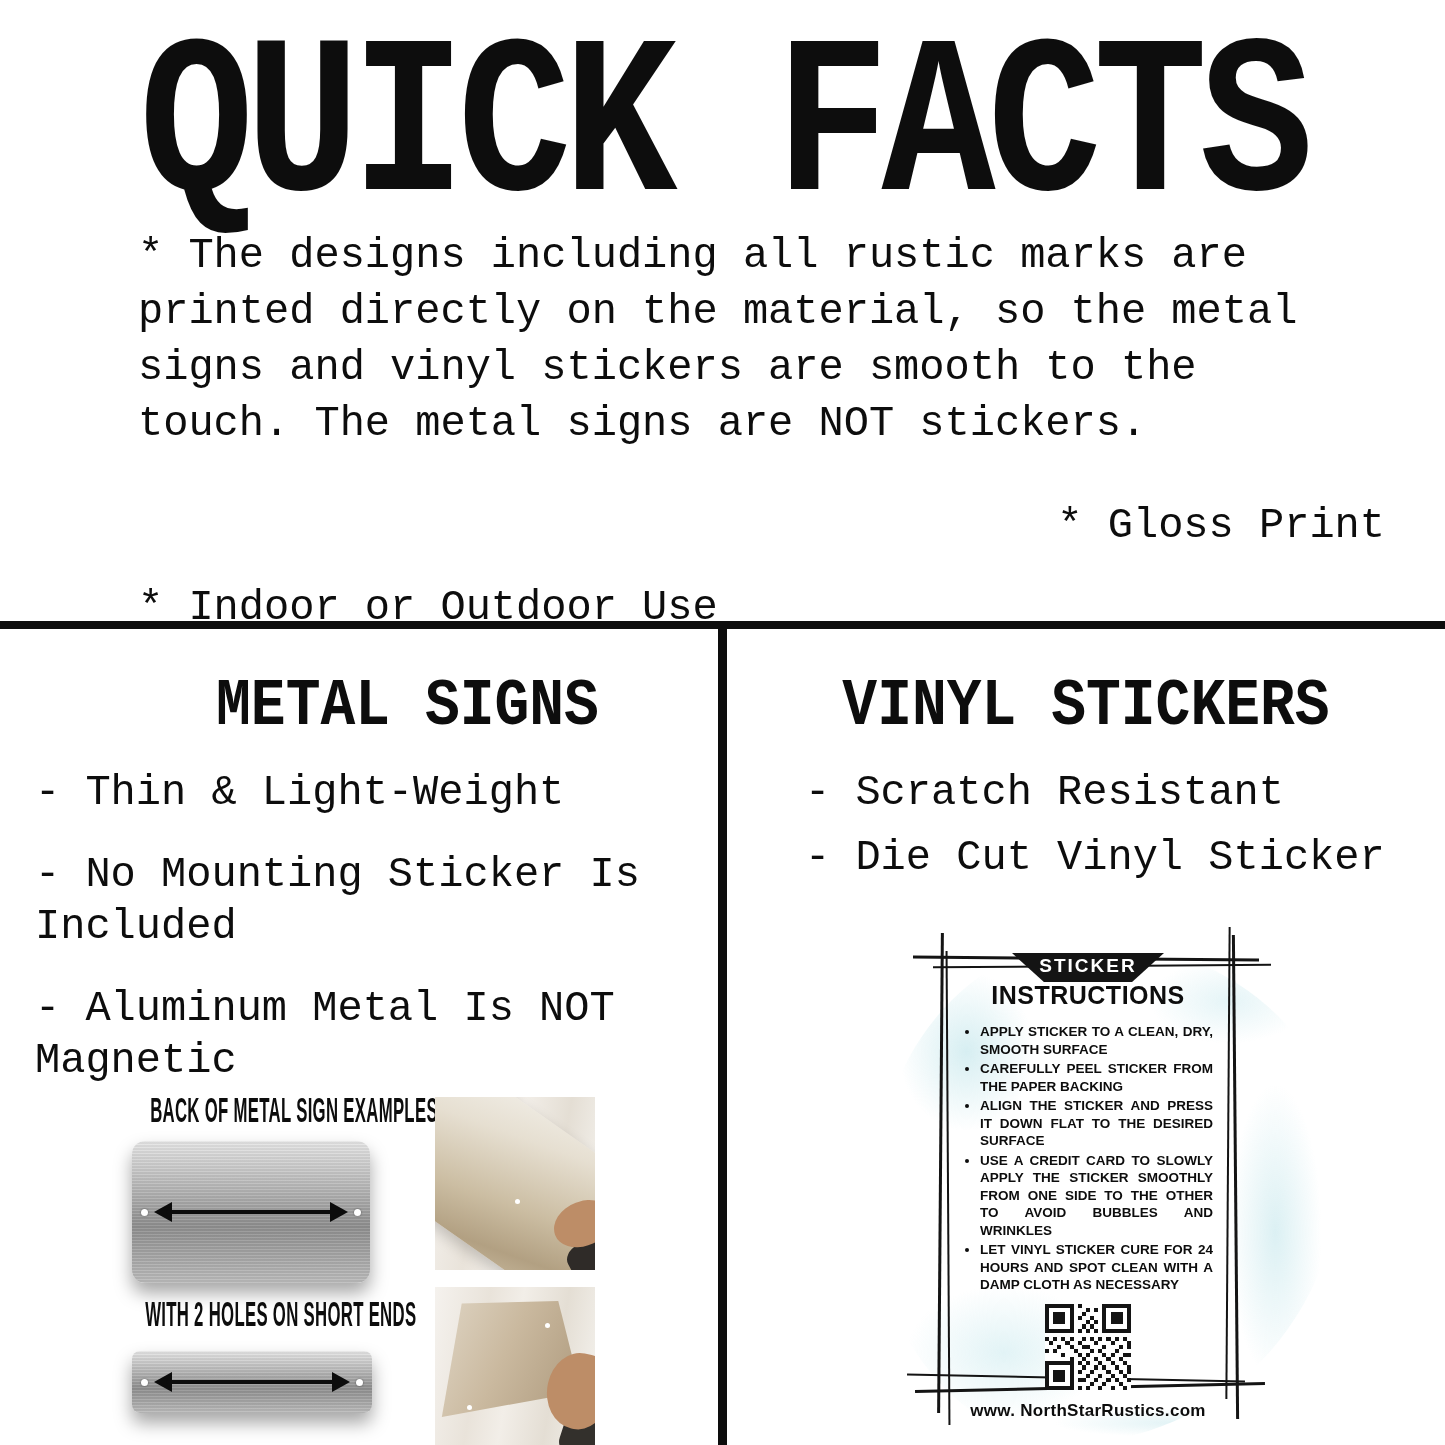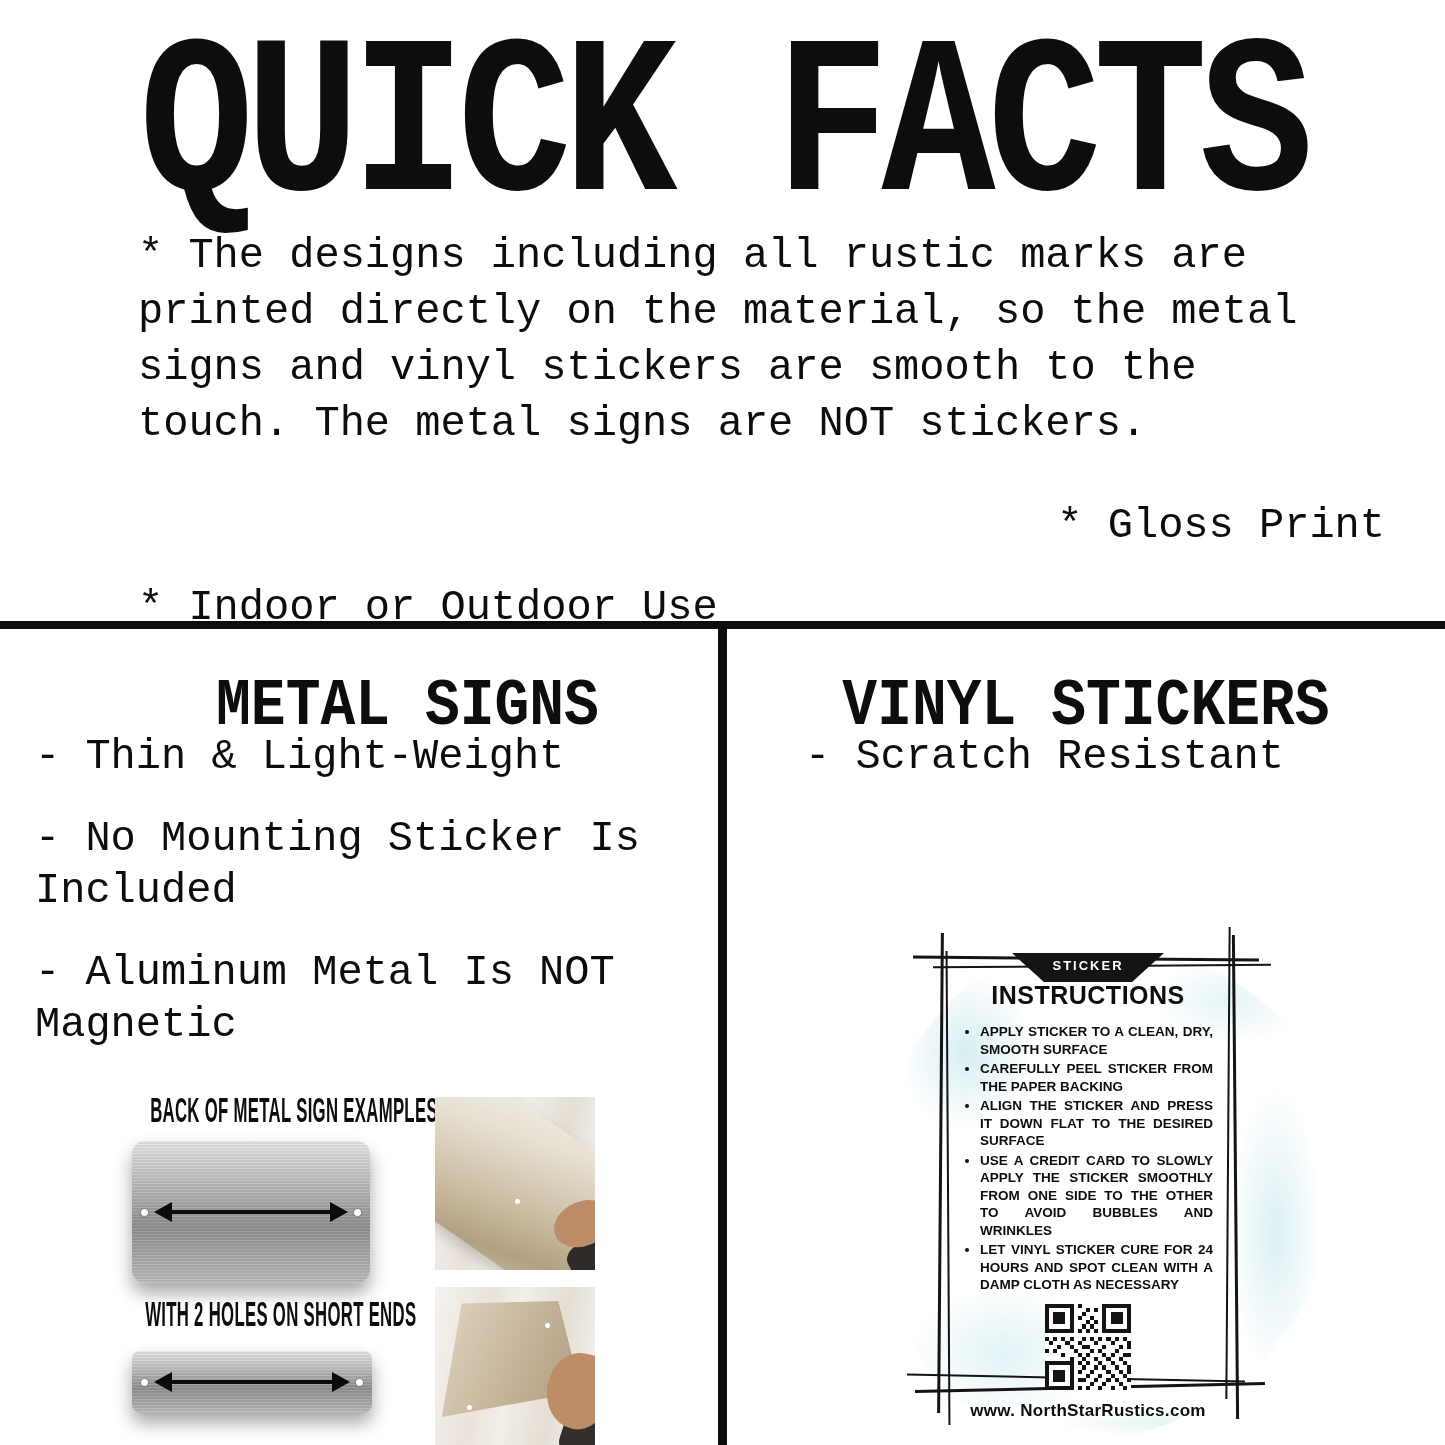--- a/index.html
+++ b/index.html
@@ -25,21 +25,21 @@
   .v-divider{ position:absolute; top:629px; left:718px; width:9px; height:816px; background:#0d0d0d; }
 
   
   .col{ position:absolute; top:629px; height:816px; }
   .col.left{ left:0; width:815px; }
   .col.right{ left:727px; width:718px; }
   .col-heading{
     margin-top:44px; text-align:center; font-weight:700; font-size:58px; line-height:1;
     transform:scaleY(1.15); transform-origin:top center; letter-spacing:0;
   }
-  .col-bullets{ }
+  .col-bullets{ margin-top:36px; }
   .left .col-bullets{ padding:0 26px 0 35px; }
   .right .col-bullets{ padding:0 20px 0 78px; }
   .bullet{ font-size:42px; line-height:52px; }
   .left .bullet{ margin-bottom:30px; }
   .right .bullet{ margin-bottom:13px; }
 
   
   .cond-label{ position:absolute; width:300px; text-align:center; white-space:nowrap; }
   .cond-label span{
     display:inline-block; font-family:"Liberation Sans","DejaVu Sans",sans-serif;
@@ -115,21 +115,21 @@
   .fl-b2{ left:-20px; right:4px; bottom:26px; height:2px; transform:rotate(1.2deg); }
   .fl-l1{ top:-12px; bottom:-8px; left:12px; width:3px; transform:rotate(0.45deg); }
   .fl-l2{ top:6px; bottom:-20px; left:20px; width:2px; transform:rotate(-0.35deg); }
   .fl-r1{ top:-10px; bottom:-14px; right:12px; width:3px; transform:rotate(-0.5deg); }
   .fl-r2{ top:-18px; bottom:6px; right:20px; width:2px; transform:rotate(0.4deg); }
   .card-content{ position:absolute; inset:0; padding:0 36px; font-family:"Liberation Sans","DejaVu Sans",sans-serif; }
   .badge{
     position:absolute; top:8px; left:50%; transform:translateX(-50%);
     width:152px; height:29px; background:#141414; color:#ffffff;
     clip-path:polygon(0 0, 100% 0, 79% 100%, 21% 100%);
-    font-weight:700; font-size:13px; letter-spacing:2px; text-align:center; line-height:26px;
+    font-weight:700; font-size:19px; letter-spacing:2px; text-align:center; line-height:26px;
   }
   .card-heading{ margin-top:36px; text-align:center; font-weight:700; font-size:25px; letter-spacing:0.5px; }
   .steps{ margin-top:13px; padding-left:17px; list-style:disc; }
   .steps li{
     font-size:13.5px; font-weight:700; line-height:17.5px; margin-bottom:2px;
     text-align:justify; text-align-last:left;
   }
   .qr{ display:block; margin:10px auto 0; width:86px; height:86px; }
   .website{ margin-top:11px; text-align:center; font-weight:700; font-size:17px; letter-spacing:0.3px; }
 </style>
@@ -203,20 +203,21 @@
       <span class="p2-hole2"></span>
       <div class="p2-sleeve"></div>
       <div class="hand p2-hand"></div>
     </div>
   </section>
 
   <section class="col right">
     <h2 class="col-heading">VINYL STICKERS</h2>
     <div class="col-bullets">
       <div class="bullet">- Scratch Resistant</div>
+      <div class="bullet">- Die Cut Vinyl Sticker</div>
     </div>
 
     <div class="watercolor"></div>
 
     <div class="card">
       <div class="fl fl-t1"></div>
       <div class="fl fl-t2"></div>
       <div class="fl fl-b1"></div>
       <div class="fl fl-b2"></div>
       <div class="fl fl-l1"></div>

